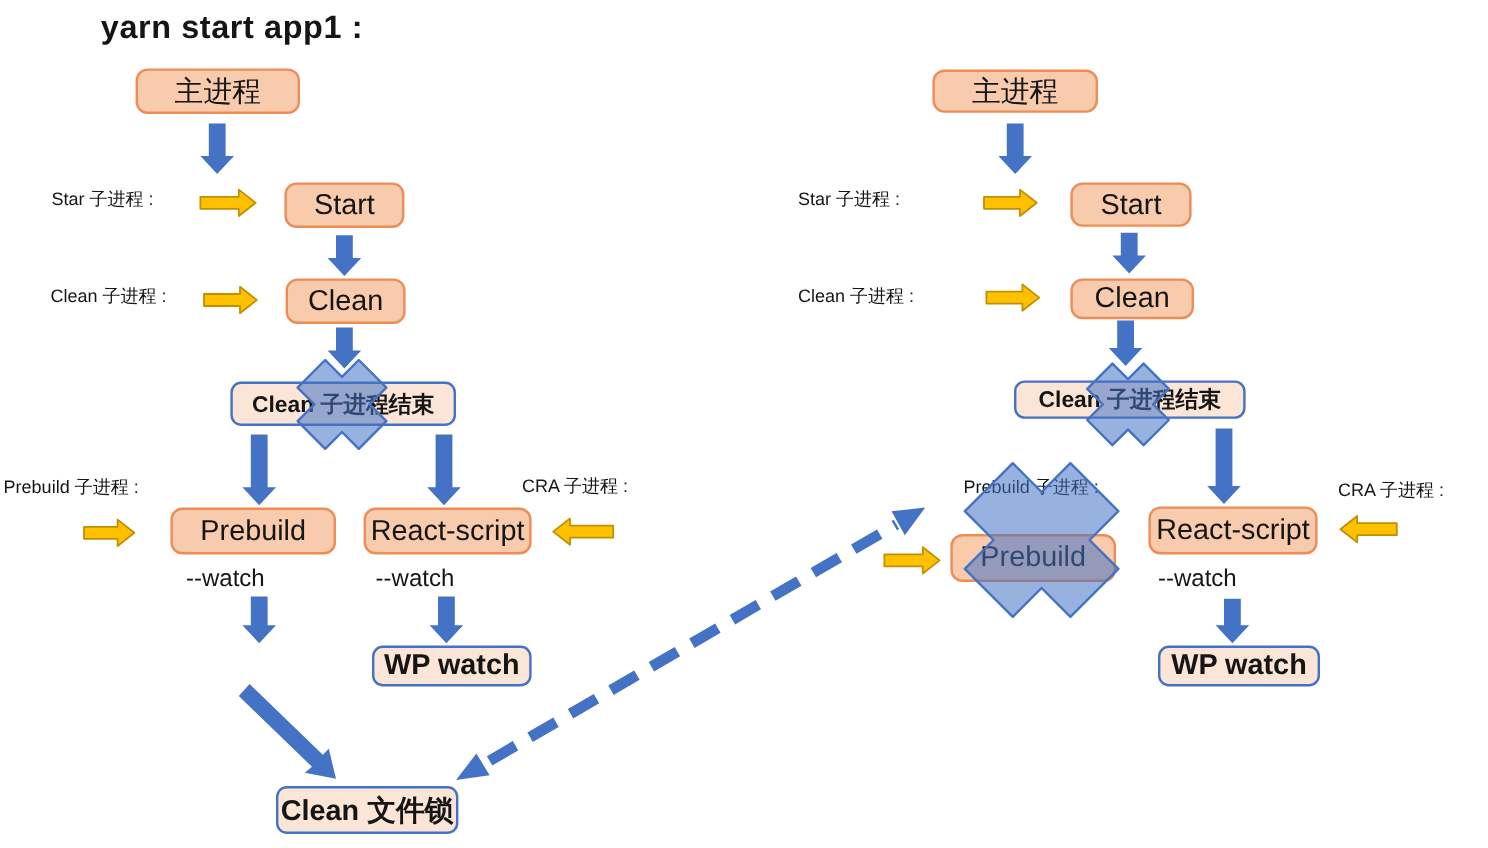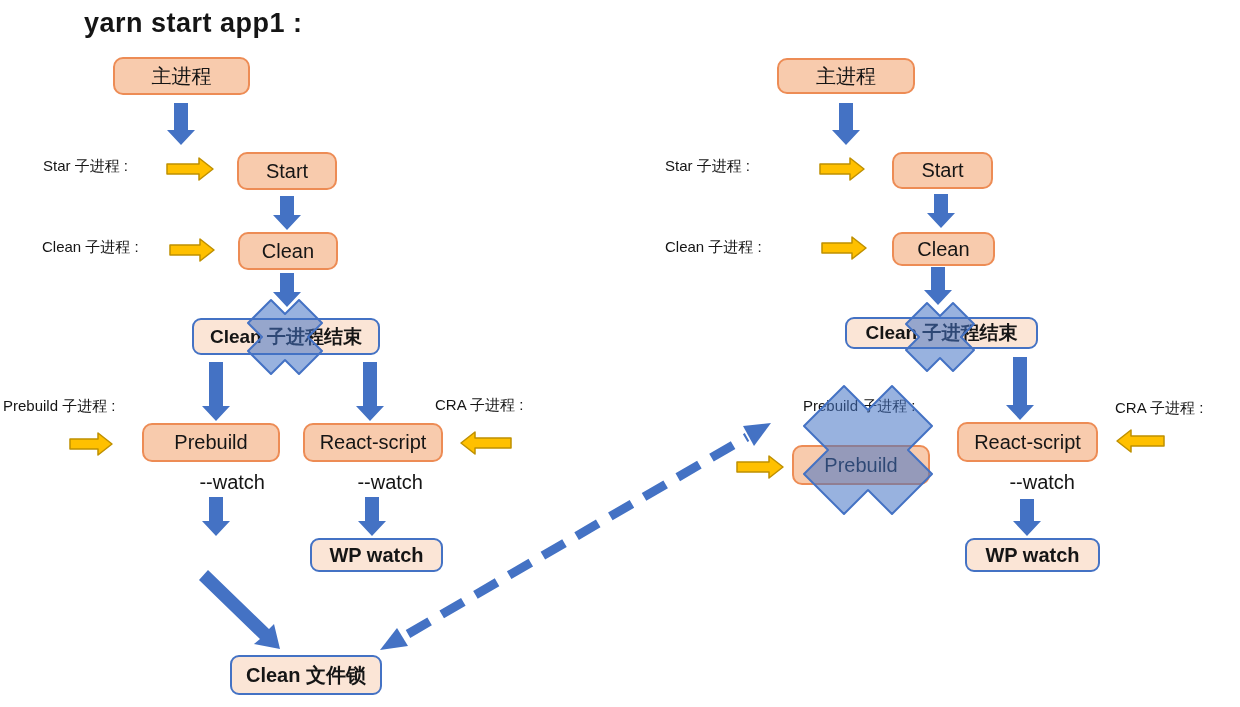--- a/index.html
+++ b/index.html
@@ -11,24 +11,24 @@
     --peach-fill:#FBE5D6;
     --cross-fill:rgba(68,114,196,0.55);
   }
   html,body{margin:0;padding:0;background:#fff;}
   .canvas{
     position:relative;width:1240px;height:707px;background:#ffffff;overflow:hidden;
     font-family:"Liberation Sans","DejaVu Sans",sans-serif;color:#151515;
   }
   .title{position:absolute;font-size:27px;font-weight:700;white-space:nowrap;letter-spacing:.5px;}
   .lbl{position:absolute;font-size:15px;white-space:nowrap;}
-  .watch{position:absolute;font-size:20px;text-align:right;width:110px;}
+  .watch{position:absolute;font-size:20px;text-align:left;width:110px;}
   .box{
     position:absolute;display:flex;align-items:center;justify-content:center;
-    font-size:20px;box-sizing:border-box;white-space:nowrap;
+    font-size:24px;box-sizing:border-box;white-space:nowrap;
   }
   .orange{background:var(--orange-fill);border:2px solid var(--orange-border);border-radius:10px;}
   .peach{background:var(--peach-fill);border:2px solid var(--accent-blue);border-radius:9px;font-weight:bold;}
   svg.overlay{position:absolute;left:0;top:0;width:1240px;height:707px;pointer-events:none;}
   .ab{fill:var(--accent-blue);}
   .ay{fill:var(--arrow-yellow);stroke:var(--arrow-yellow-border);stroke-width:1.5;stroke-linejoin:round;}
   .cross{fill:var(--cross-fill);stroke:var(--accent-blue);stroke-width:2;stroke-linejoin:round;}
   .dash{stroke:var(--accent-blue);stroke-width:9;stroke-dasharray:25 14;fill:none;}
 </style>
 </head>

